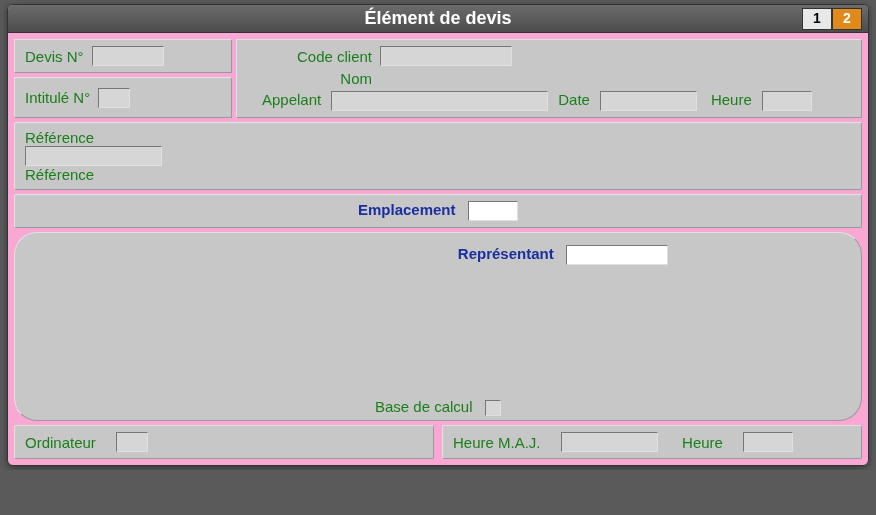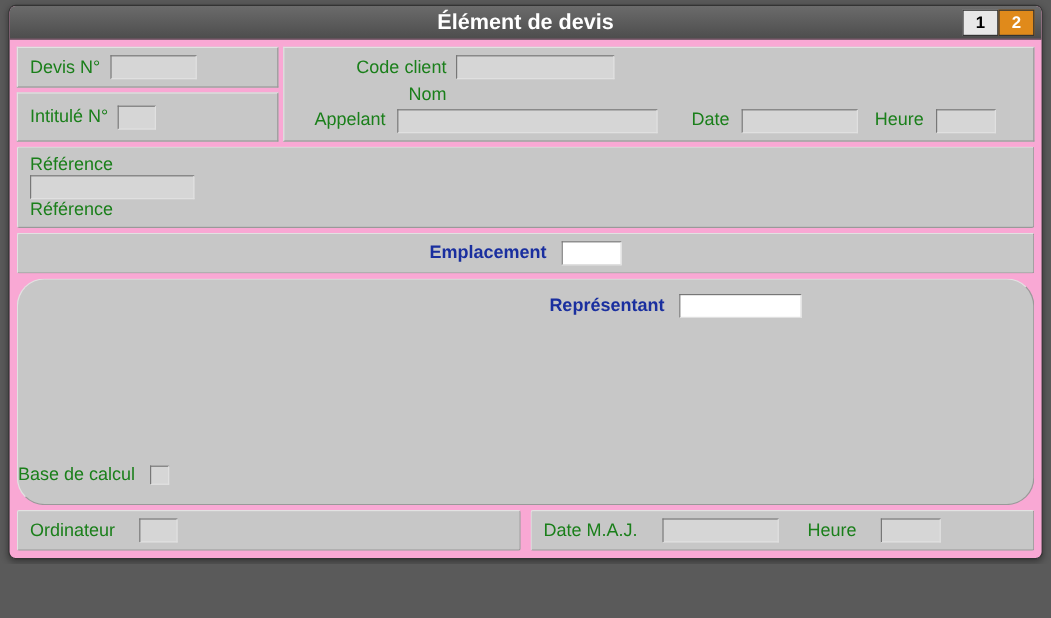--- a/index.html
+++ b/index.html
@@ -150,21 +150,21 @@
         <div style="display:flex; align-items:center; gap:8px; margin-bottom:4px;">
           <label class="green" style="width:110px; text-align:right;">Code client</label>
           <span class="field" style="width:130px;"></span>
         </div>
         <div style="display:flex; align-items:flex-start; gap:8px; margin-bottom:4px;">
           <label class="green" style="width:110px; text-align:right;">Nom</label>
         </div>
         <div style="display:flex; align-items:flex-start; gap:10px;">
           <label class="green">Appelant</label>
           <span class="field" style="width:215px;"></span>
-          <label class="green" style="margin-left:18px;">Date</label>
+          <label class="green" style="">Date</label>
           <span class="field" style="width:95px;"></span>
           <label class="green" style="margin-left:4px;">Heure</label>
           <span class="field" style="width:48px;"></span>
         </div>
       </div>
     </div>
 
     <div class="panel">
       <div><label class="green">Référence</label></div>
       <div><span class="field" style="width:135px;"></span></div>
@@ -176,35 +176,35 @@
       &nbsp;
       <span class="white-field" style="width:48px;"></span>
     </div>
 
     <div class="panel" style="height:175px; position:relative;border-radius:23px;">
       <div style="text-align:center; padding-left:250px; padding-top:6px;">
         <label class="blue">Représentant</label>
         &nbsp;
         <span class="white-field" style="width:100px;"></span>
       </div>
-      <div style="position:absolute; bottom:16px; left:0; right:0; ">
+      <div style="position:absolute; bottom:4px; left:0; right:0; text-align:center;">
         <label class="green">Base de calcul</label>
         &nbsp;
         <span class="checkbox"></span>
       </div>
     </div>
 
     <div class="bottom-row">
       <div class="panel row">
         <label class="green">Ordinateur</label>
         &nbsp;
         <span class="field" style="width:30px;"></span>
       </div>
       <div class="panel row">
-        <label class="green">Date M.A.J.</label>
+        <label class="green">Heure M.A.J.</label>
         &nbsp;
         <span class="field" style="width:95px;"></span>
         &nbsp;&nbsp;
         <label class="green">Heure</label>
         &nbsp;
         <span class="field" style="width:48px;"></span>
       </div>
     </div>
 
   </div>

